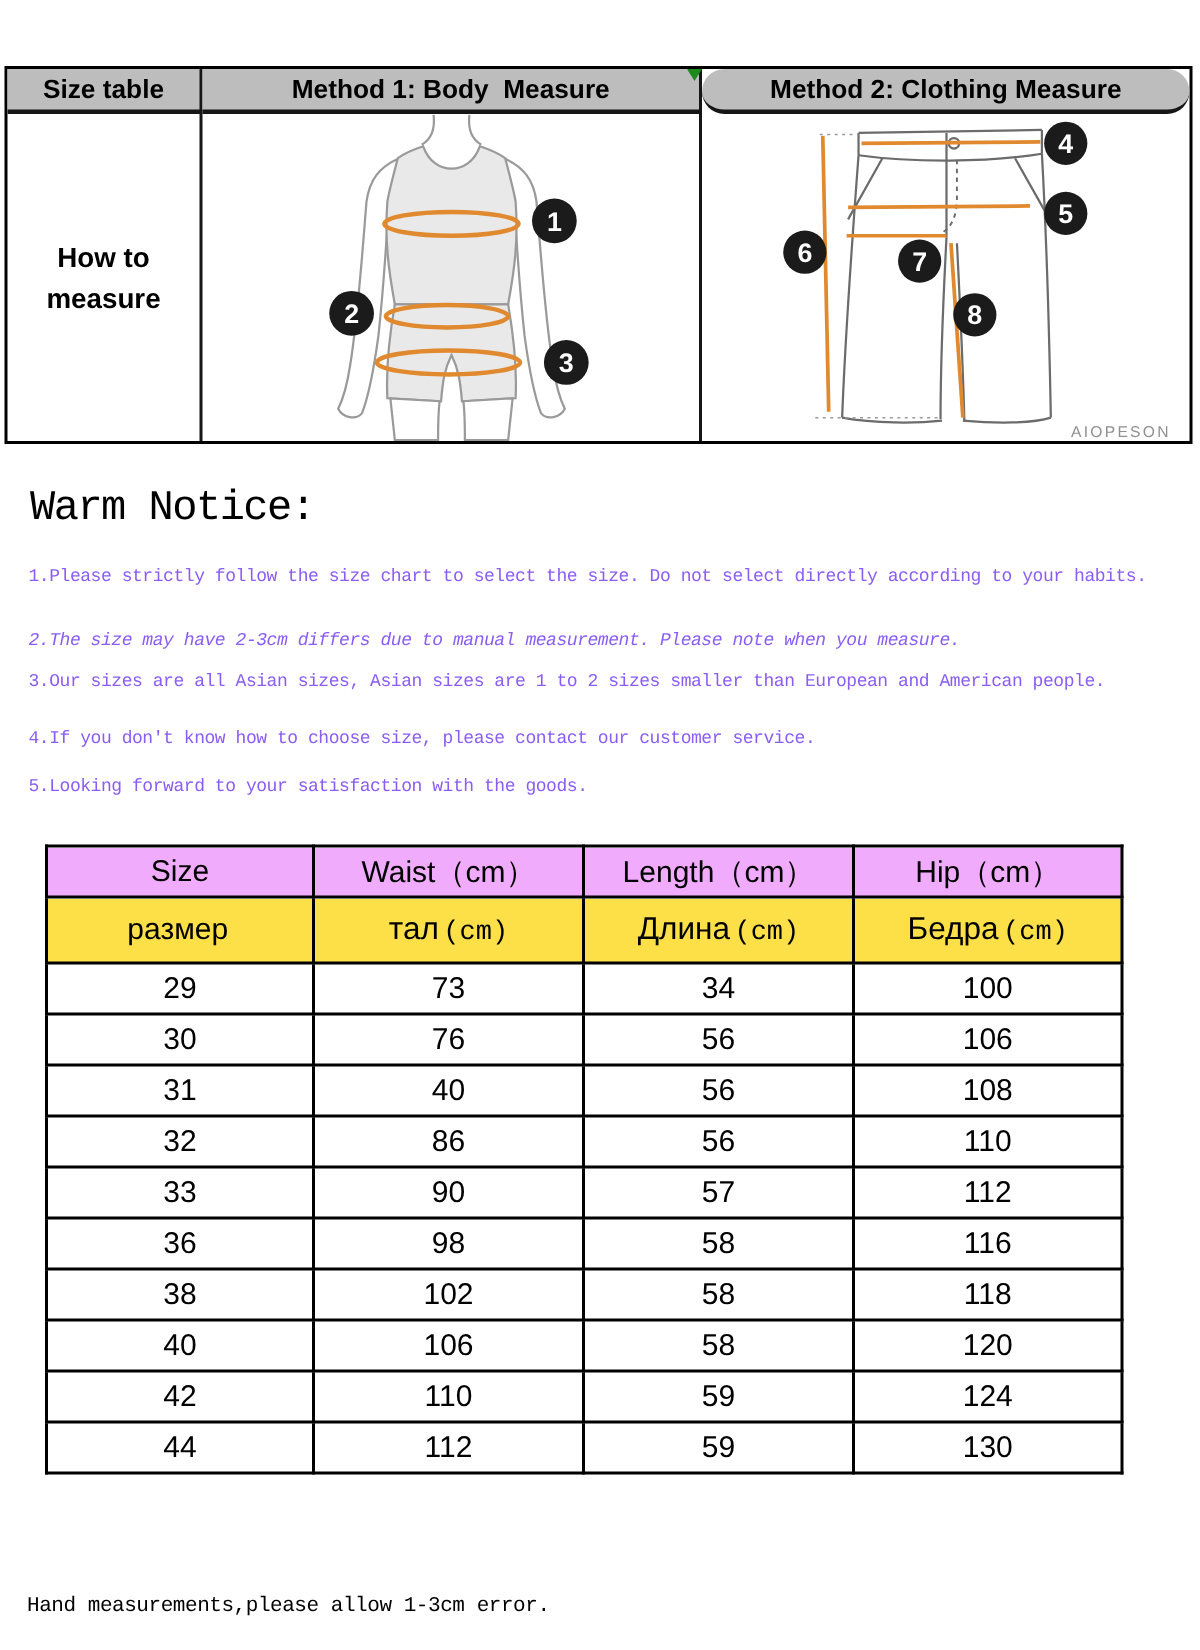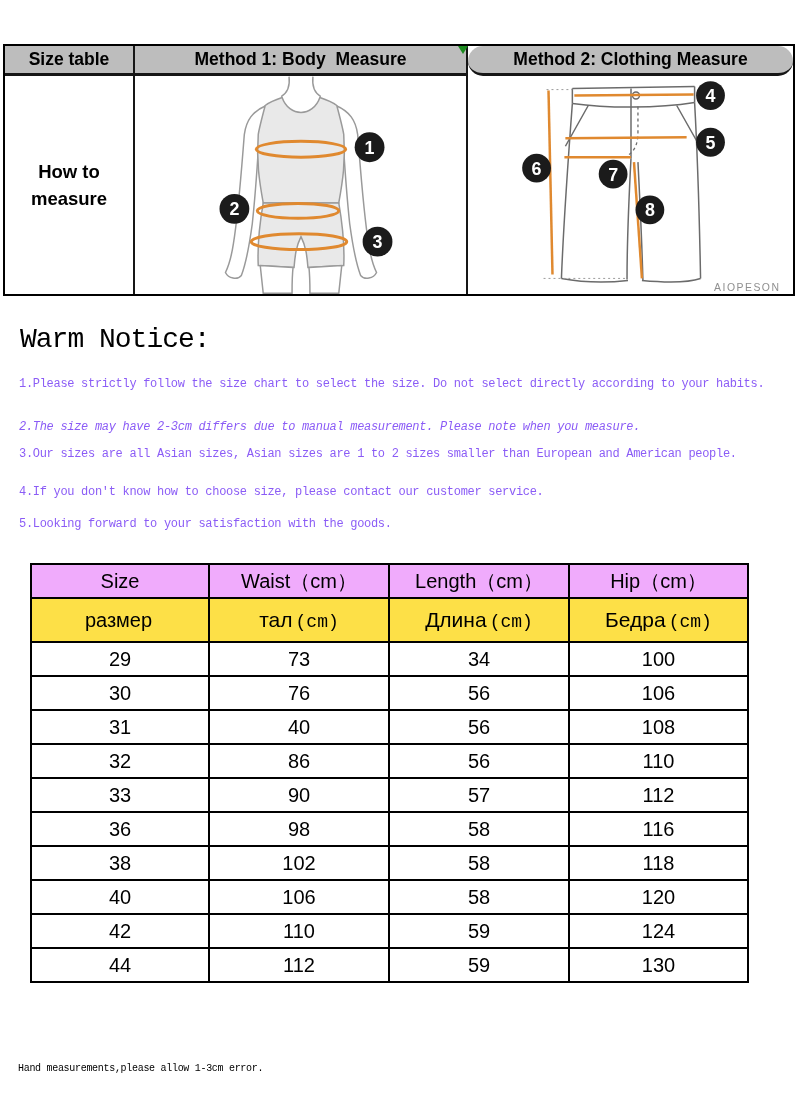--- a/index.html
+++ b/index.html
@@ -67,21 +67,21 @@
   .st-h2 td { background: #fde047; height: 44px; }
   .ru-label { font-size: 21px; }
   .ru-label.small { font-size: 20px; }
   .ru-unit { font-size: 18px; font-family: "Liberation Mono", monospace; margin-left: 3px; }
   .st-data td { height: 34px; font-size: 20px; }
 
   
   .footer-note {
     position: absolute; left: 18px; top: 1063px;
     font-family: "Liberation Mono", monospace;
-    font-size: 10px; letter-spacing: -0.3px;
+    font-size: 14px; letter-spacing: -0.3px;
   }
 
   
   .diagram { display: block; }
   .badge-num {
     fill: #fff; font-family: "Liberation Sans", sans-serif;
     font-size: 18px; font-weight: bold; text-anchor: middle;
   }
   .brand-text {
     fill: #8f8f8f; font-family: "Liberation Sans", sans-serif;

